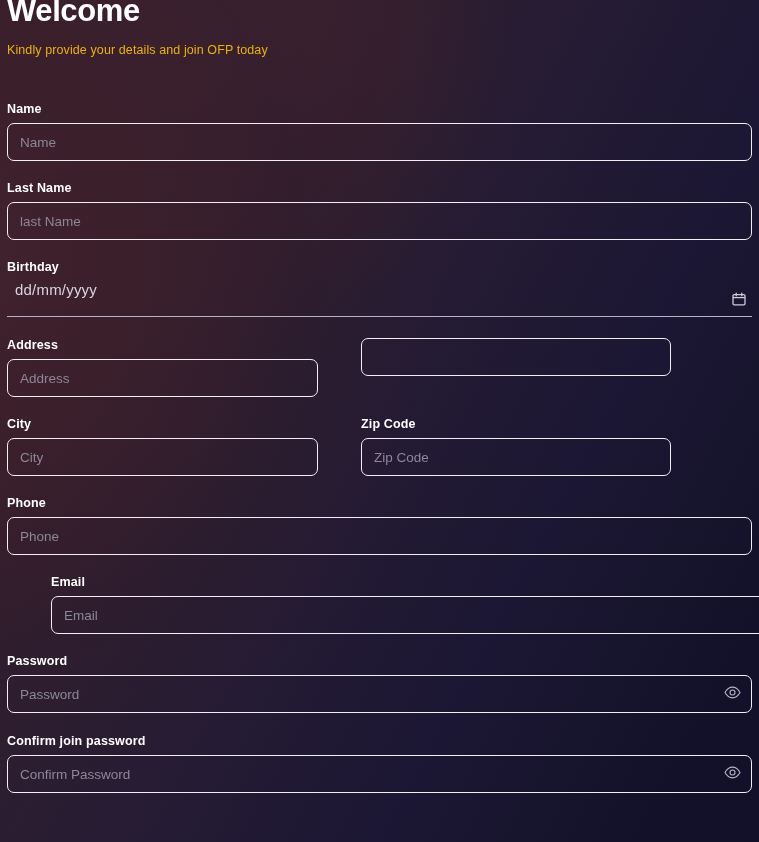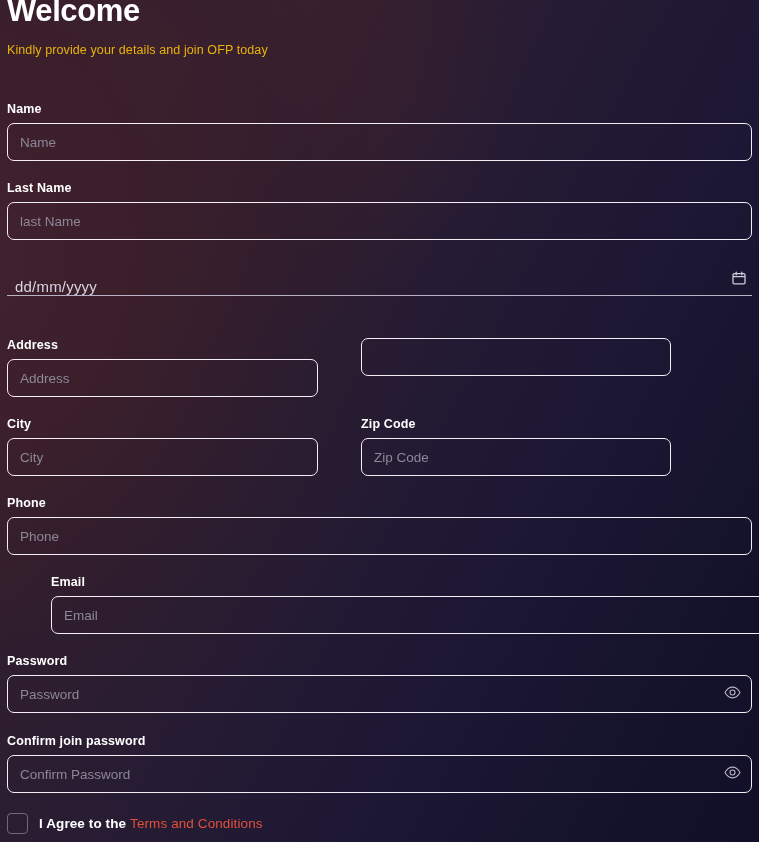--- a/index.html
+++ b/index.html
@@ -97,21 +97,21 @@
     justify-content: center;
   }
 
   
   .date-row {
     position: relative;
     width: 100%;
     height: 36px;
     border-bottom: 1.2px solid #b8b2c4;
     display: flex;
-    align-items: flex-end;
+    align-items: flex-start;
   }
 
   .date-text {
     font-size: 15px;
     color: #d8d3e0;
     letter-spacing: 0.2px;
     padding-left: 8px;
   }
 
   .cal-icon {
@@ -172,20 +172,21 @@
     <label class="label">Name</label>
     <input class="input" type="text" placeholder="Name" style="">
   </div>
 
   <div class="field" style="left:7px; top:181px; width:745px;">
     <label class="label">Last Name</label>
     <input class="input" type="text" placeholder="last Name" style="">
   </div>
 
   <div class="field" style="left:7px; top:260px; width:745px;">
+    <label class="label">Birthday</label>
     <div class="date-row">
       <span class="date-text">dd/mm/yyyy</span>
       <span class="cal-icon">
         <svg width="14" height="14" viewBox="0 0 14 14" fill="none">
           <rect x="1" y="2.6" width="12" height="10.2" rx="1.2" stroke="#cfc9da" stroke-width="1.3"></rect>
           <path d="M1 5.6h12" stroke="#cfc9da" stroke-width="1.3"></path>
           <path d="M4.2 1.2v2.6M9.8 1.2v2.6" stroke="#cfc9da" stroke-width="1.3" stroke-linecap="round"></path>
         </svg>
       </span>
     </div>
@@ -243,21 +244,14 @@
         <span>
           <svg width="17" height="13" viewBox="0 0 17 13" fill="none">
             <path d="M1 6.5C3 2.8 5.6 1.1 8.5 1.1S14 2.8 16 6.5c-2 3.7-4.6 5.4-7.5 5.4S3 10.2 1 6.5Z" stroke="#b9b3c6" stroke-width="1.1"></path>
             <circle cx="8.5" cy="6.5" r="2.5" stroke="#b9b3c6" stroke-width="1.1"></circle>
           </svg>
         </span>
       </button>
     </div>
   </div>
 
-  <div class="agree">
-    <div class="checkbox"></div>
-    <div class="agree-text">
-      <span>I Agree to the</span>
-      <span class="terms-link">Terms and Conditions</span>
-    </div>
-  </div>
 
 </div>
 
 </body></html>

